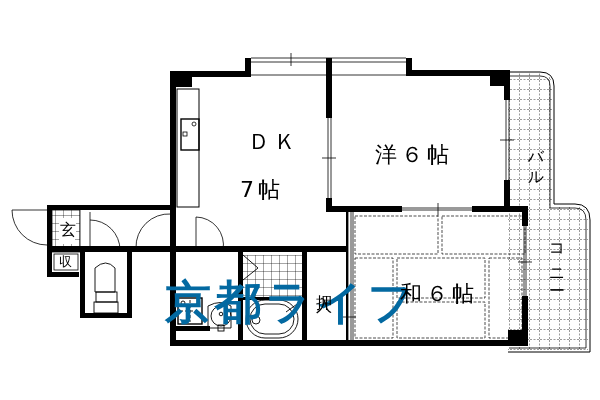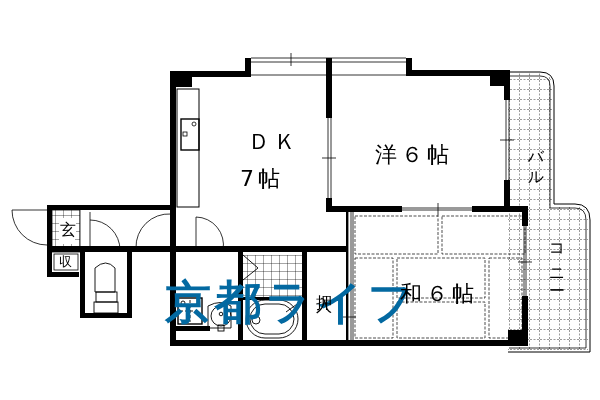--- a/index.html
+++ b/index.html
@@ -135,21 +135,21 @@
       <rect x="355" y="258" width="38" height="80"></rect>
       <rect x="397" y="258" width="88" height="40"></rect>
       <rect x="397" y="302" width="88" height="36"></rect>
       <rect x="489" y="258" width="33" height="80"></rect>
     </g>
   </svg>
 
   <div class="wm">京都ライフ</div>
 
   <div class="lbl room-big" style="left:248px; top:131px;">ＤＫ</div>
-  <div class="lbl room-big" style="left:240px; top:168px;">7帖</div>
+  <div class="lbl room-big" style="left:240px; top:179px;">7帖</div>
   <div class="lbl room-big" style="left:375px; top:144px;">洋６帖</div>
   <div class="lbl room-big" style="left:400px; top:283px;">和６帖</div>
 
   <div class="lbl small" style="left:60px; top:222px; background:#fff;">玄</div>
   <div class="lbl tiny" style="left:59px; top:255px;">収</div>
   <div class="lbl vert" style="left:316px; top:282px; font-size:16px; letter-spacing:2px;">押入</div>
   <div class="lbl vert" style="left:528px; top:138px; font-size:16px;">バル</div>
   <div class="lbl vert" style="left:549px; top:234px; font-size:16px; letter-spacing:6px;">コニー</div>
 </div>
 

